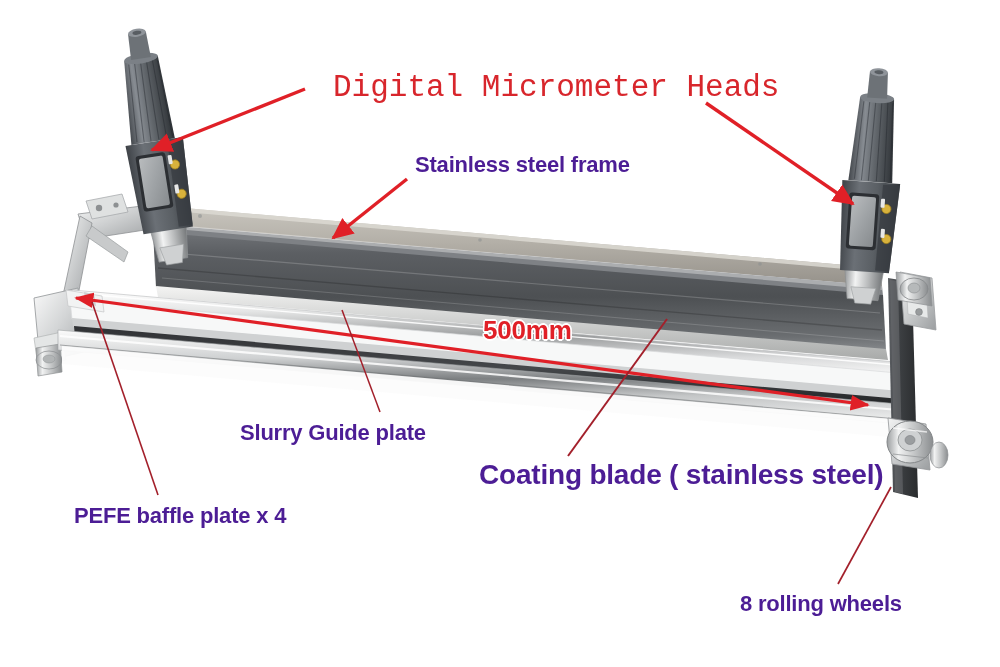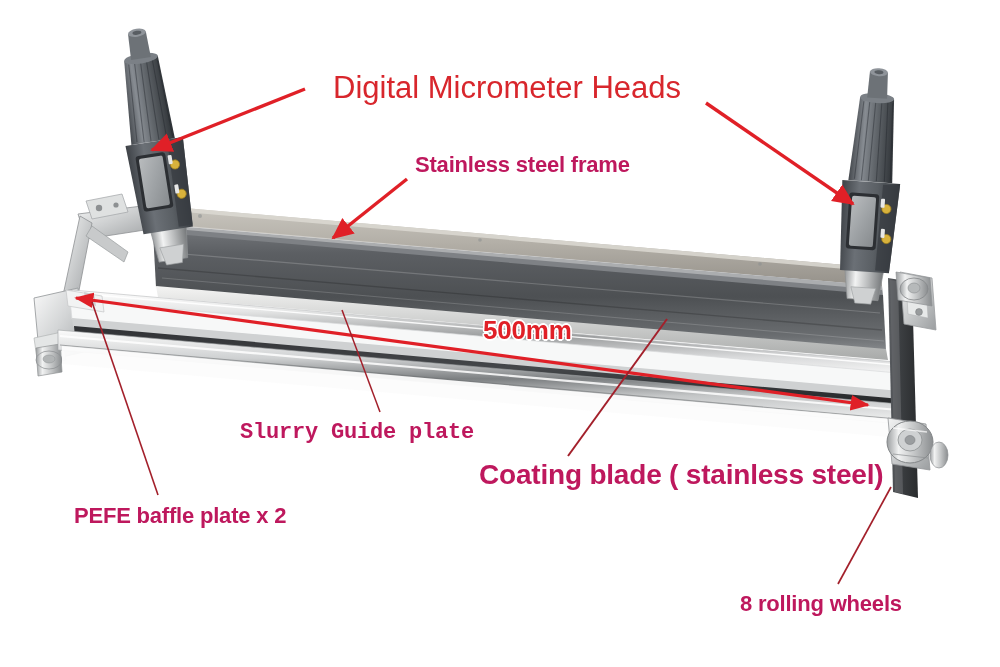--- a/index.html
+++ b/index.html
@@ -15,44 +15,44 @@
     position: relative;
     width: 1000px;
     height: 667px;
     background: #ffffff;
     overflow: hidden;
   }
 
   
   .anno {
     position: absolute;
-    color: #be185d;
+    color: #4c1d95;
     font-weight: 700;
     white-space: nowrap;
     line-height: 1;
     letter-spacing: -0.2px;
   }
   #anno-title {
     left: 333px;
     top: 72px;
     font-size: 31px;
     font-weight: 400;
     color: #d8262c;
     letter-spacing: 0px;
+    font-family: Liberation Mono, monospace;
   }
   #anno-frame {
     left: 415px;
     top: 154px;
     font-size: 22px;
   }
   #anno-slurry {
     left: 240px;
     top: 422px;
     font-size: 22px;
-    font-family: Liberation Mono, monospace;
   }
   #anno-blade {
     left: 479px;
     top: 461px;
     font-size: 28px;
   }
   #anno-baffle {
     left: 74px;
     top: 505px;
     font-size: 22px;
@@ -386,17 +386,17 @@
   <div class="anno" id="anno-title">Digital Micrometer Heads</div>
 
   <div class="anno" id="anno-frame">Stainless steel frame</div>
 
   <div class="anno" id="anno-dim">500mm</div>
 
   <div class="anno" id="anno-slurry">Slurry Guide plate</div>
 
   <div class="anno" id="anno-blade">Coating blade ( stainless steel)</div>
 
-  <div class="anno" id="anno-baffle">PEFE baffle plate x 2</div>
+  <div class="anno" id="anno-baffle">PEFE baffle plate x 4</div>
 
   <div class="anno" id="anno-wheels">8 rolling wheels</div>
 
 </div>
 
 </body></html>

